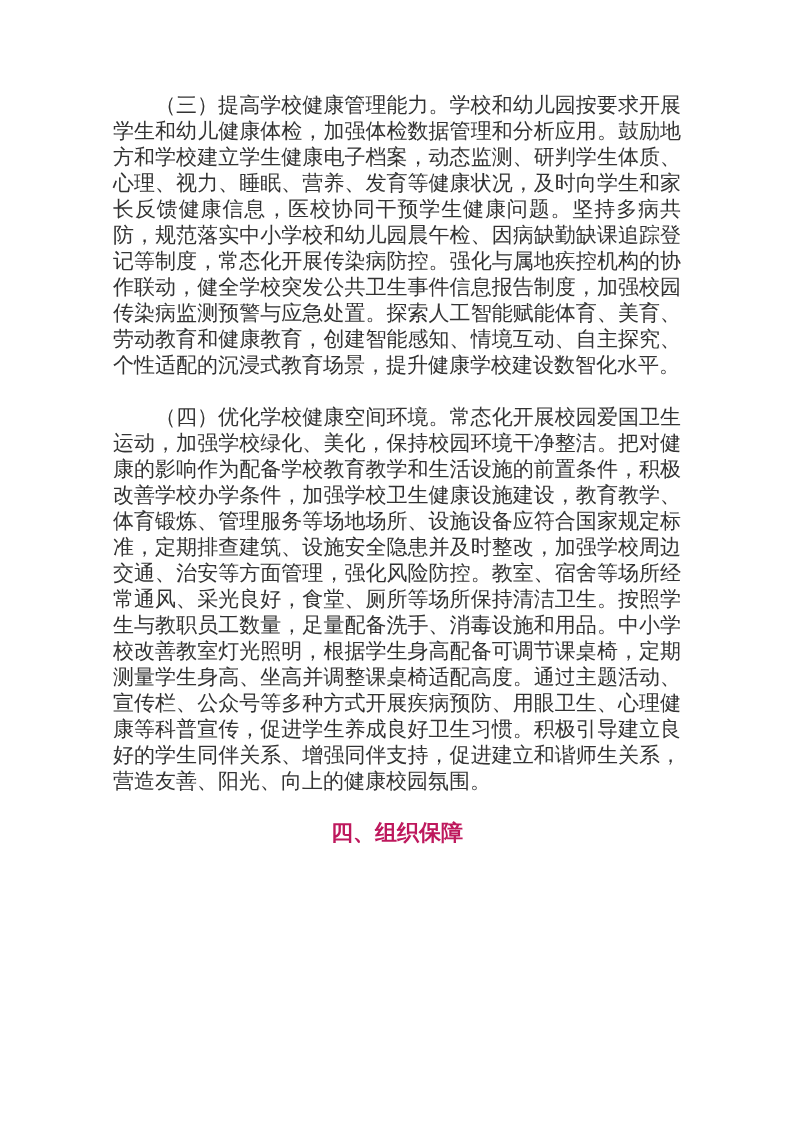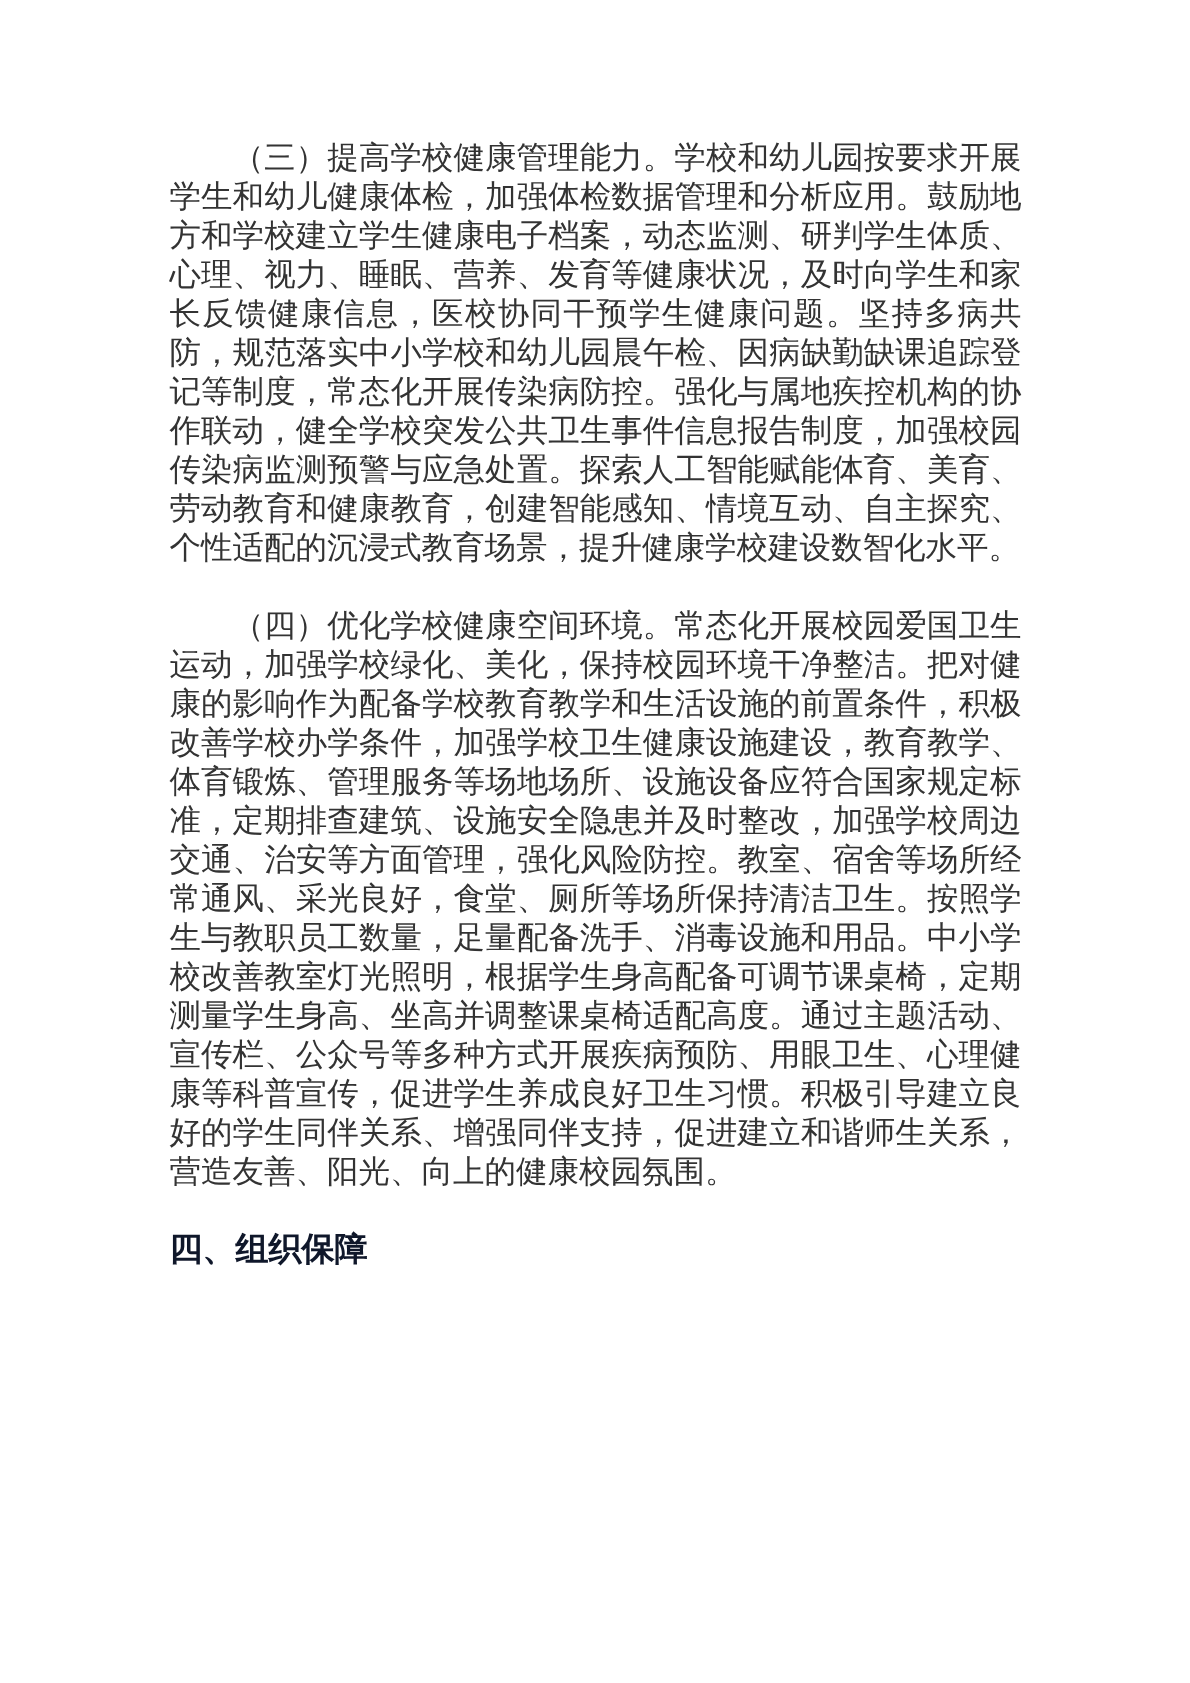--- a/index.html
+++ b/index.html
@@ -34,22 +34,22 @@
   .para {
     margin: 0 0 26px 0;
     text-indent: 2em;
     letter-spacing: 0px;
   }
   .section-heading {
     margin: 0 0 25px 0;
     font-size: 22px;
     font-weight: bold;
     line-height: 26px;
-    color: #0f172a;
-    text-align: left;
+    color: #be185d;
+    text-align: center;
     text-indent: 0;
   }
 </style>
 </head>
 <body>
 
 <div class="doc-page">
   <div class="doc-content">
     <p class="para">（三）提高学校健康管理能力。学校和幼儿园按要求开展学生和幼儿健康体检，加强体检数据管理和分析应用。鼓励地方和学校建立学生健康电子档案，动态监测、研判学生体质、心理、视力、睡眠、营养、发育等健康状况，及时向学生和家长反馈健康信息，医校协同干预学生健康问题。坚持多病共防，规范落实中小学校和幼儿园晨午检、因病缺勤缺课追踪登记等制度，常态化开展传染病防控。强化与属地疾控机构的协作联动，健全学校突发公共卫生事件信息报告制度，加强校园传染病监测预警与应急处置。探索人工智能赋能体育、美育、劳动教育和健康教育，创建智能感知、情境互动、自主探究、个性适配的沉浸式教育场景，提升健康学校建设数智化水平。</p>
     <p class="para">（四）优化学校健康空间环境。常态化开展校园爱国卫生运动，加强学校绿化、美化，保持校园环境干净整洁。把对健康的影响作为配备学校教育教学和生活设施的前置条件，积极改善学校办学条件，加强学校卫生健康设施建设，教育教学、体育锻炼、管理服务等场地场所、设施设备应符合国家规定标准，定期排查建筑、设施安全隐患并及时整改，加强学校周边交通、治安等方面管理，强化风险防控。教室、宿舍等场所经常通风、采光良好，食堂、厕所等场所保持清洁卫生。按照学生与教职员工数量，足量配备洗手、消毒设施和用品。中小学校改善教室灯光照明，根据学生身高配备可调节课桌椅，定期测量学生身高、坐高并调整课桌椅适配高度。通过主题活动、宣传栏、公众号等多种方式开展疾病预防、用眼卫生、心理健康等科普宣传，促进学生养成良好卫生习惯。积极引导建立良好的学生同伴关系、增强同伴支持，促进建立和谐师生关系，营造友善、阳光、向上的健康校园氛围。</p>

